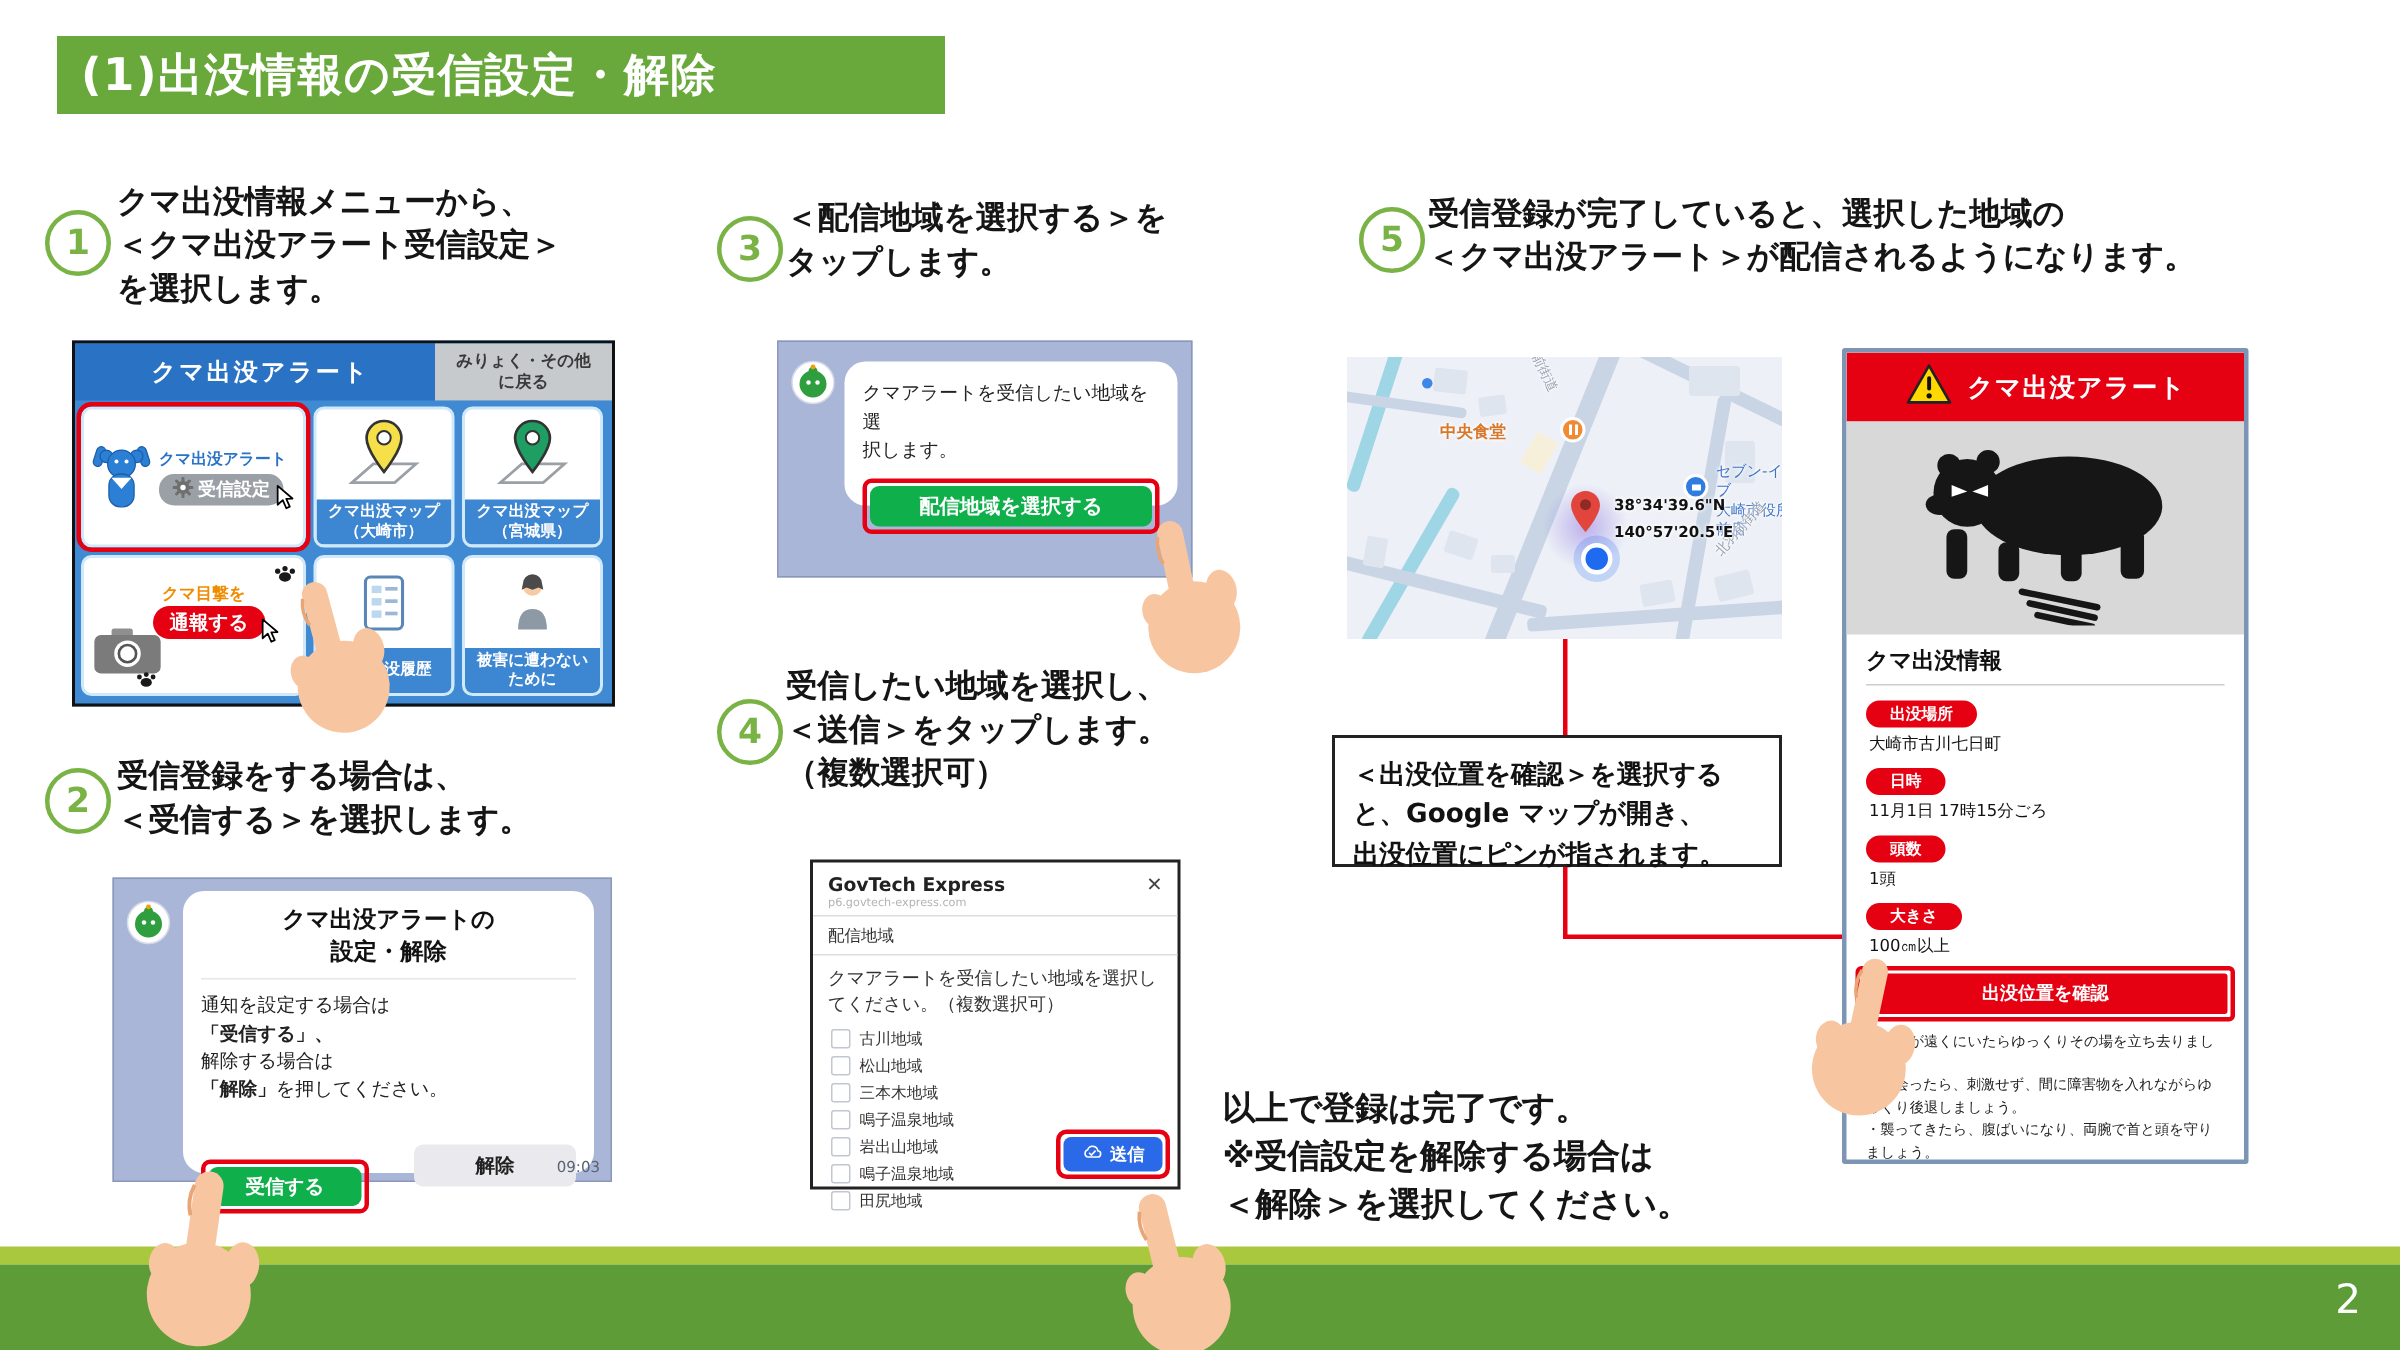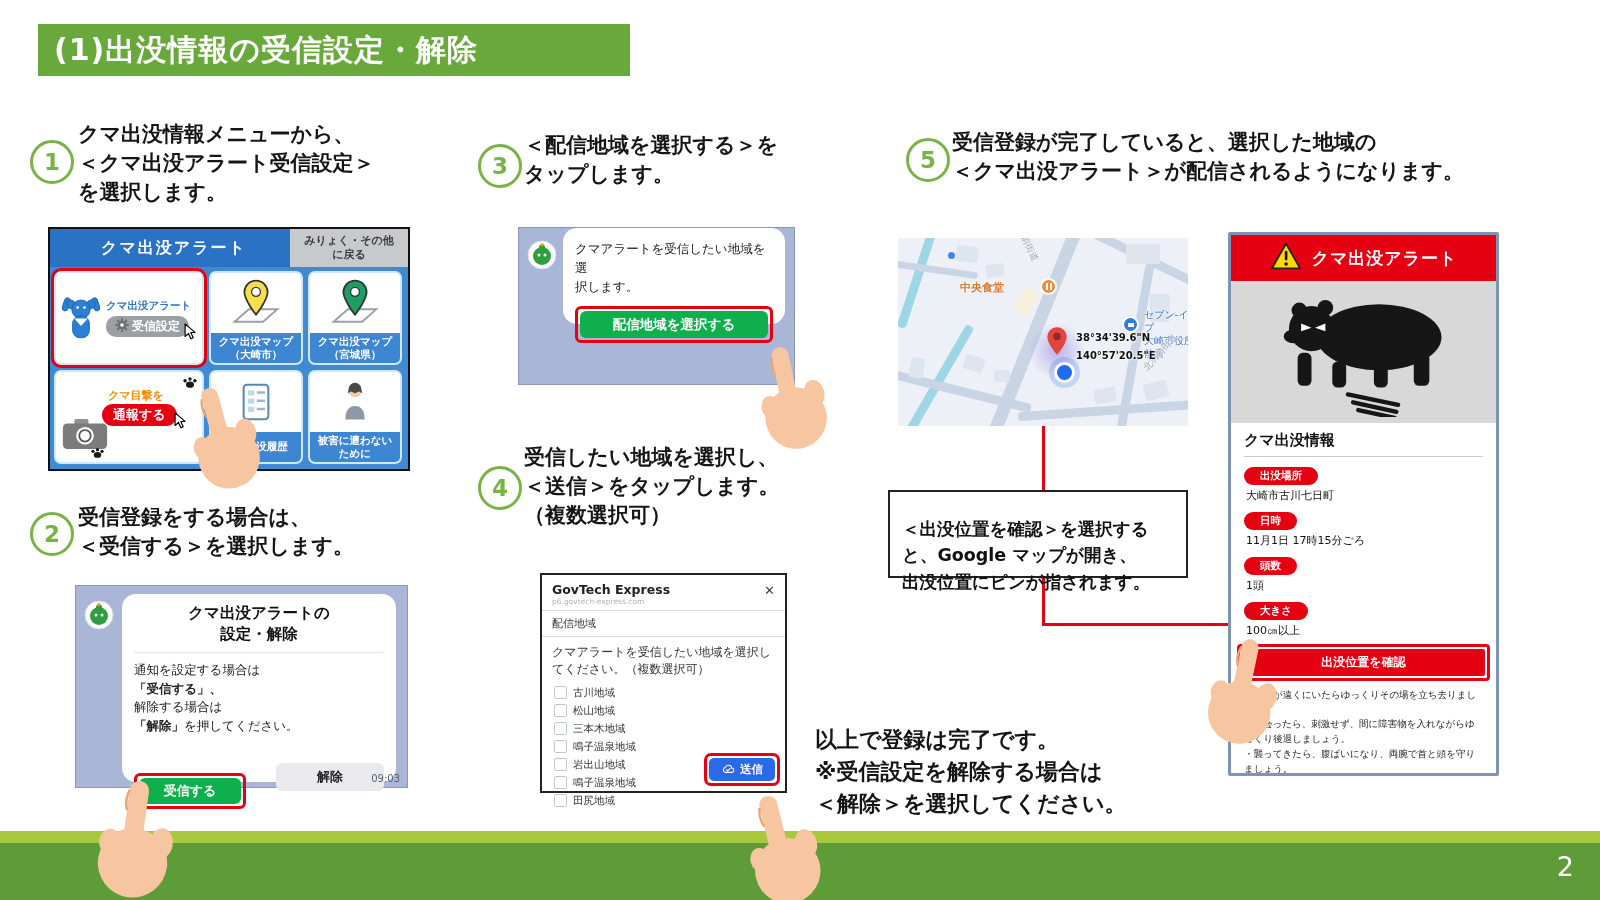--- a/index.html
+++ b/index.html
@@ -40,31 +40,31 @@
   .btn-gray{background:#e9e9ee;color:#222;font-weight:700;text-align:center;border-radius:6px;
             display:flex;align-items:center;justify-content:center;}
   .hl-red{border:3px solid #e50012;border-radius:6px;padding:2px;box-sizing:border-box;margin-top:28px;}
 
   
   .form{background:#fff;border:2px solid #222;box-sizing:border-box;}
   .divider{border-top:1px solid #ddd;}
   .cb{width:11px;height:11px;border:1px solid #c2c7cf;border-radius:2px;background:#fff;flex:none;}
   .cbrow{display:flex;align-items:center;gap:6px;height:18px;font-size:10.5px;color:#333;}
   .btn-blue{background:#2a6ae8;color:#fff;font-weight:700;font-size:11.5px;border-radius:5px;
-            padding:4px 12px;display:inline-flex;align-items:flex-end;gap:5px;}
+            padding:4px 12px;display:inline-flex;align-items:flex-start;gap:5px;}
 
   
   .map{background:#edf1f7;overflow:hidden;}
   .road{position:absolute;background:#c9d5e5;border-radius:3px;}
   .river{position:absolute;background:#9fd6e6;border-radius:4px;}
   .bld{position:absolute;background:#dee5ef;border-radius:2px;}
   .maplabel{position:absolute;font-size:10px;text-shadow:0 0 3px #fff,0 0 3px #fff;}
 
   
-  .callout{background:#fff;border:2px solid #222;box-sizing:border-box;font-size:17.5px;font-weight:600;line-height:1.5;padding:24px 12px;}
+  .callout{background:#fff;border:2px solid #222;box-sizing:border-box;font-size:17.5px;font-weight:600;line-height:1.5;padding:12px 12px;}
   .redline{position:absolute;background:#e60012;}
 
   
   .alert-card{background:#fff;border:3px solid #7d95b5;box-sizing:border-box;border-radius:2px;overflow:hidden;}
   .alert-header{height:46px;background:#e50012;display:flex;align-items:center;justify-content:center;gap:10px;}
   .alert-pill{background:#e50012;color:#fff;font-size:10.5px;font-weight:800;border-radius:10px;padding:2px 16px;display:inline-block;}
   .alert-val{font-size:11px;color:#111;margin:3px 0 6px 2px;}
   .alert-btn{background:#e50012;color:#fff;font-size:12px;font-weight:700;text-align:center;padding:5px 0;border-radius:2px;}
   .advice{font-size:9.5px;line-height:1.55;color:#222;}
 
@@ -272,21 +272,21 @@
     <span class="abs" style="left:8px;top:12px;">
       <svg width="30" height="30" viewBox="0 0 30 30">
         <circle cx="15" cy="15" r="14" fill="#fff" stroke="#d5dae8"></circle>
         <circle cx="15" cy="16" r="9" fill="#2e9e3e"></circle>
           <circle cx="15" cy="7.5" r="3" fill="#2e9e3e"></circle>
         <circle cx="12" cy="15" r="1.5" fill="#fff"></circle>
           <circle cx="18" cy="15" r="1.5" fill="#fff"></circle>
         <circle cx="15" cy="4.6" r="1.6" fill="#f0a000"></circle>
       </svg>
     </span>
-    <div class="bubble" style="left:44px;top:0;width:222px;height:96px;padding:12px 12px;">
+    <div class="bubble" style="left:44px;top:13px;width:222px;height:96px;padding:12px 12px;">
       <div class="chat-body pre">クマアラートを受信したい地域を選
 択します。</div>
       <div class="hl-red" style="margin-top:10px;">
         <div class="btn-green" style="height:27px;font-size:13.5px;">配信地域を選択する</div>
       </div>
     </div>
   </div>
 
   <div class="abs stepnum" style="left:478px;top:466px;">4</div>
   <div class="abs steptext pre" style="left:524px;top:443px;width:340px;">受信したい地域を選択し、

